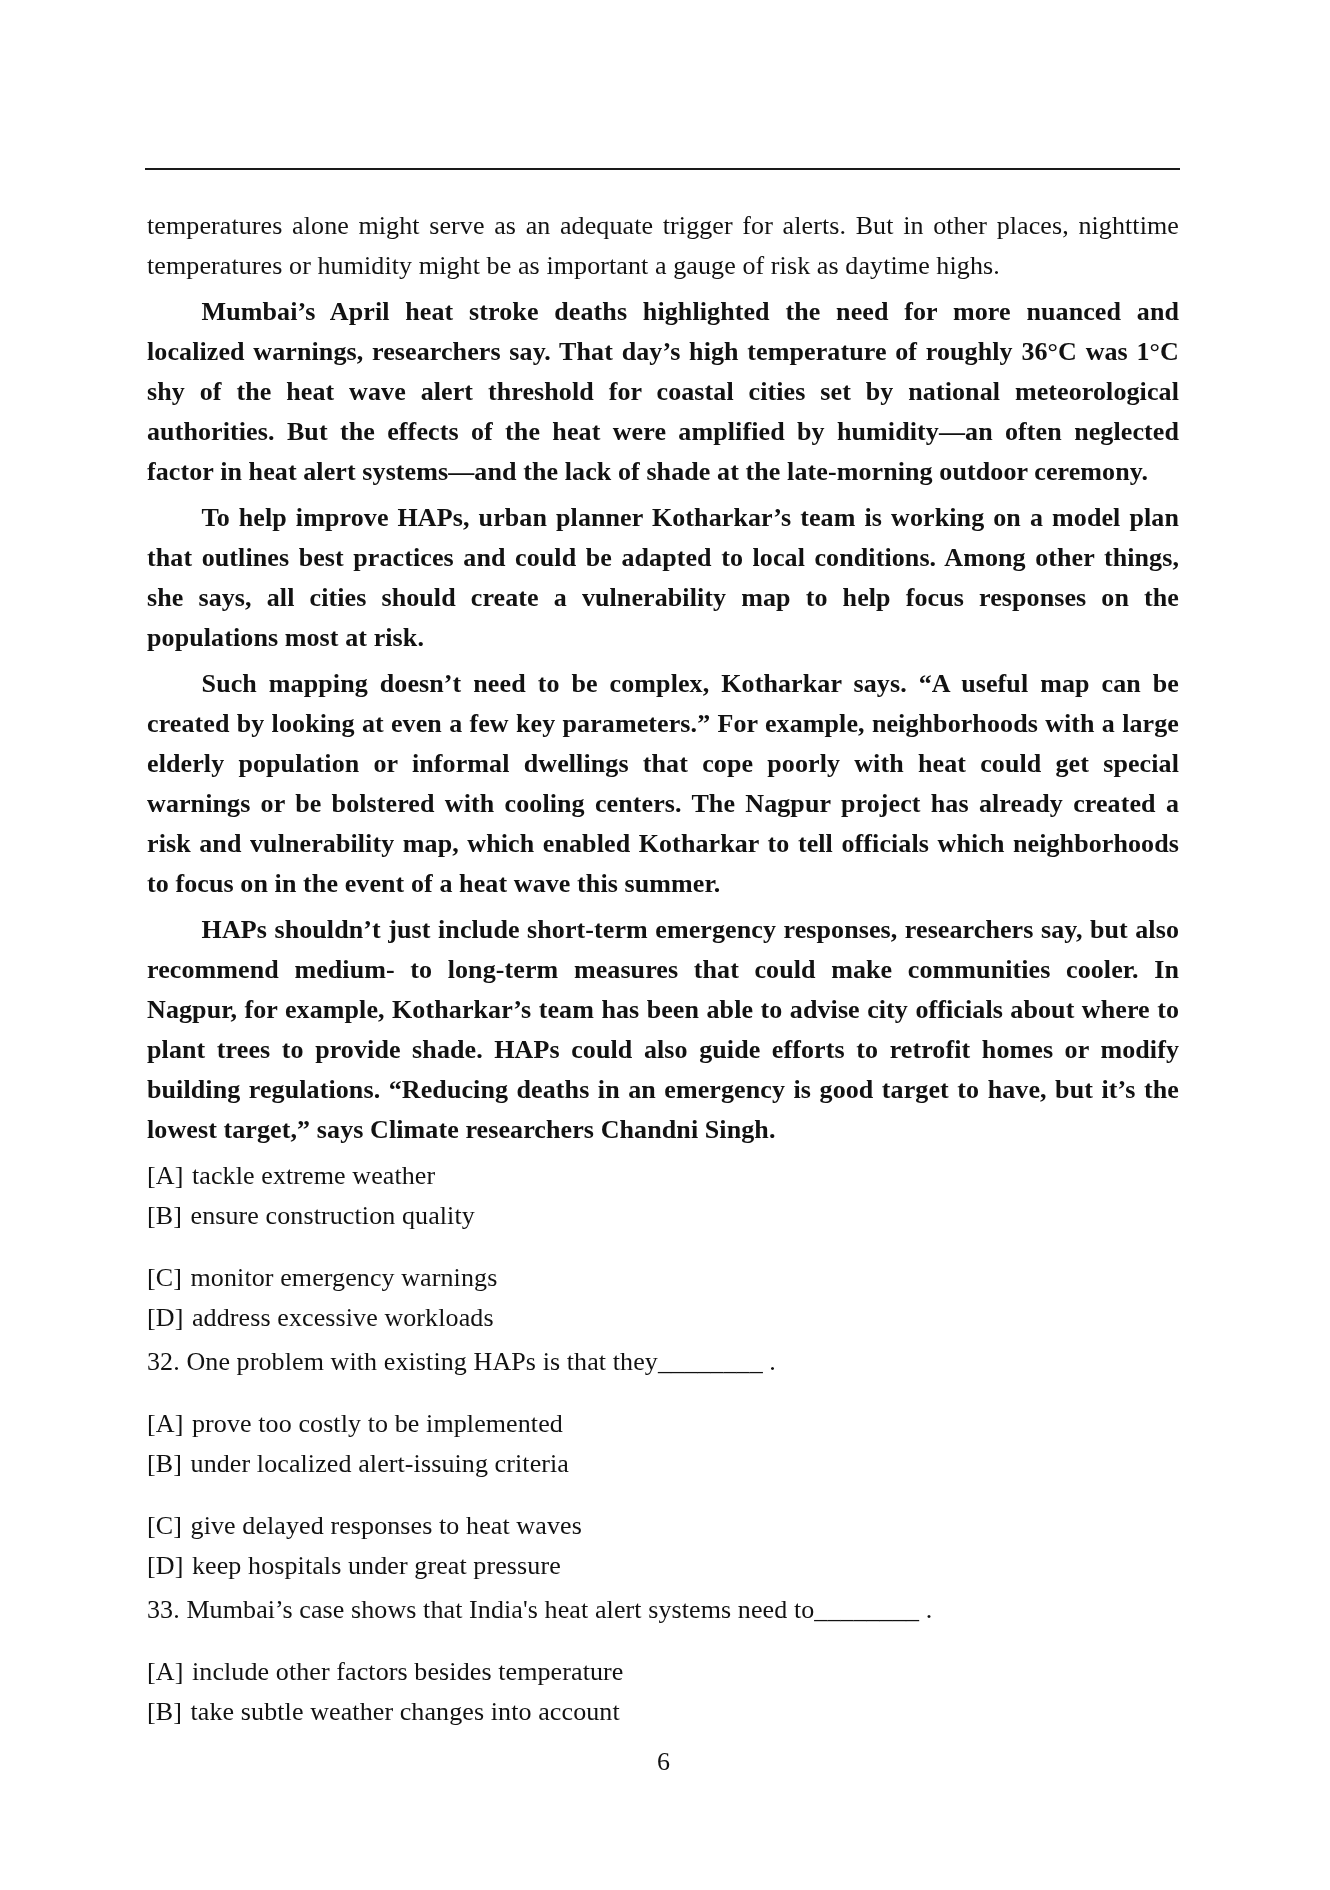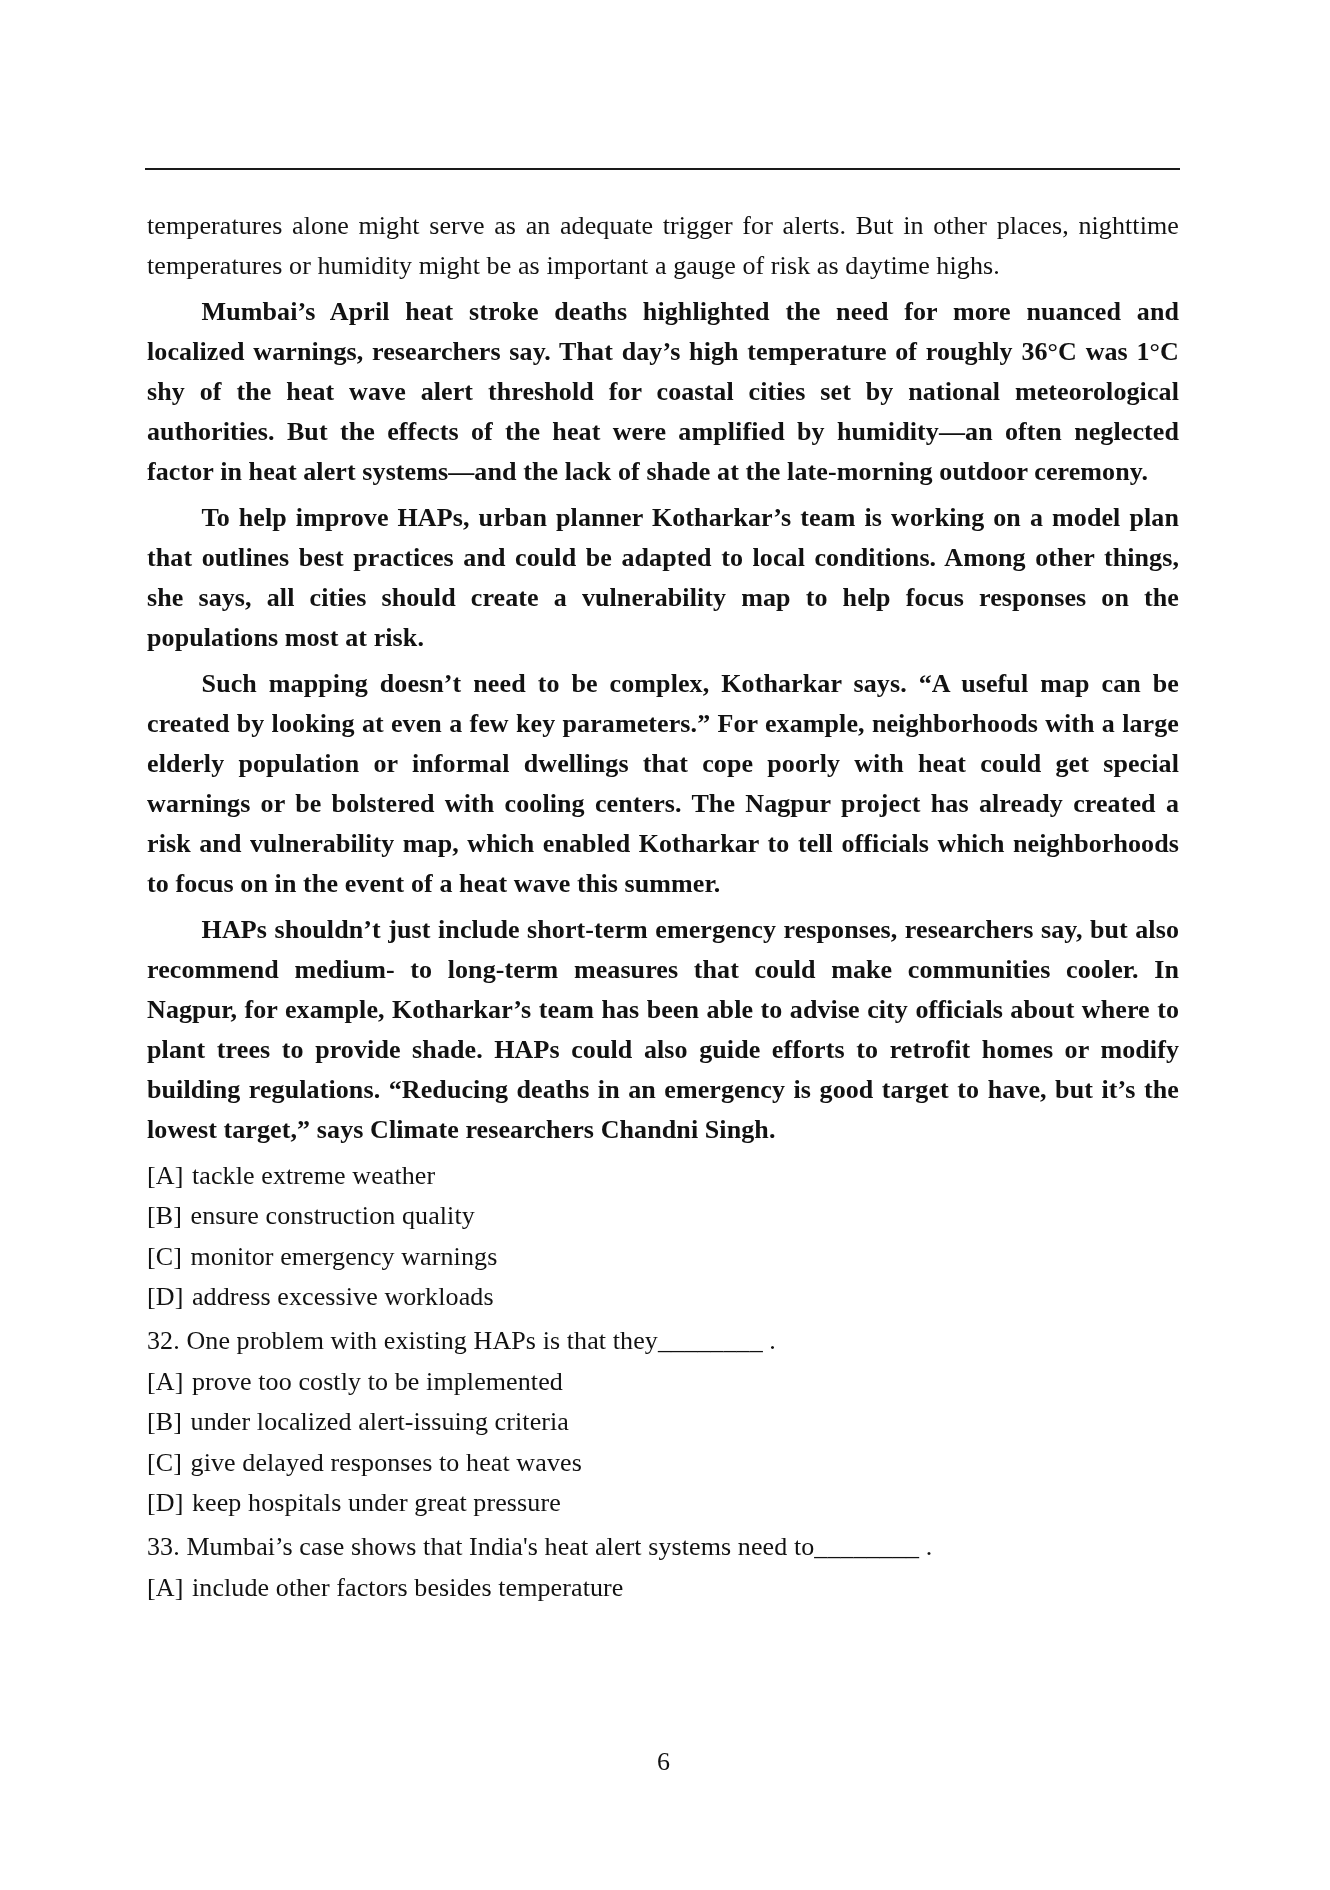--- a/index.html
+++ b/index.html
@@ -33,21 +33,21 @@
   }
   .para {
     margin: 0 1px 6px 0;
     text-align: justify;
   }
   .para.indent { text-indent: 2.1em; font-weight: bold; }
   .qblock { margin: 0; }
   .stem { margin: 4px 0 0 0; }
   .option { margin: 0; }
   .option .opt-text { margin-left: 0.33em; }
-  .gap { margin-top: 1px; }
+  .gap { margin-top: 22px; }
   .pagenum {
     position: absolute;
     left: 147px;
     top: 1742px;
     width: 1033px;
     text-align: center;
     font-size: 26px;
     line-height: 40px;
   }
 </style>
@@ -77,19 +77,20 @@
       <p class="stem">32. One problem with existing HAPs is that they________ .</p>
       <p class="option gap"><span>[A]</span><span class="opt-text">prove too costly to be implemented</span></p>
       <p class="option"><span>[B]</span><span class="opt-text">under localized alert-issuing criteria</span></p>
       <p class="option gap"><span>[C]</span><span class="opt-text">give delayed responses to heat waves</span></p>
       <p class="option"><span>[D]</span><span class="opt-text">keep hospitals under great pressure</span></p>
     </section>
 
     <section class="qblock">
       <p class="stem">33. Mumbai’s case shows that India's heat alert systems need to________ .</p>
       <p class="option gap"><span>[A]</span><span class="opt-text">include other factors besides temperature</span></p>
+      <p class="option"><span>[B]</span><span class="opt-text">take subtle weather changes into account</span></p>
     </section>
 
   </div>
 
   <div class="pagenum">6</div>
 
 </div>
 
 </body></html>

